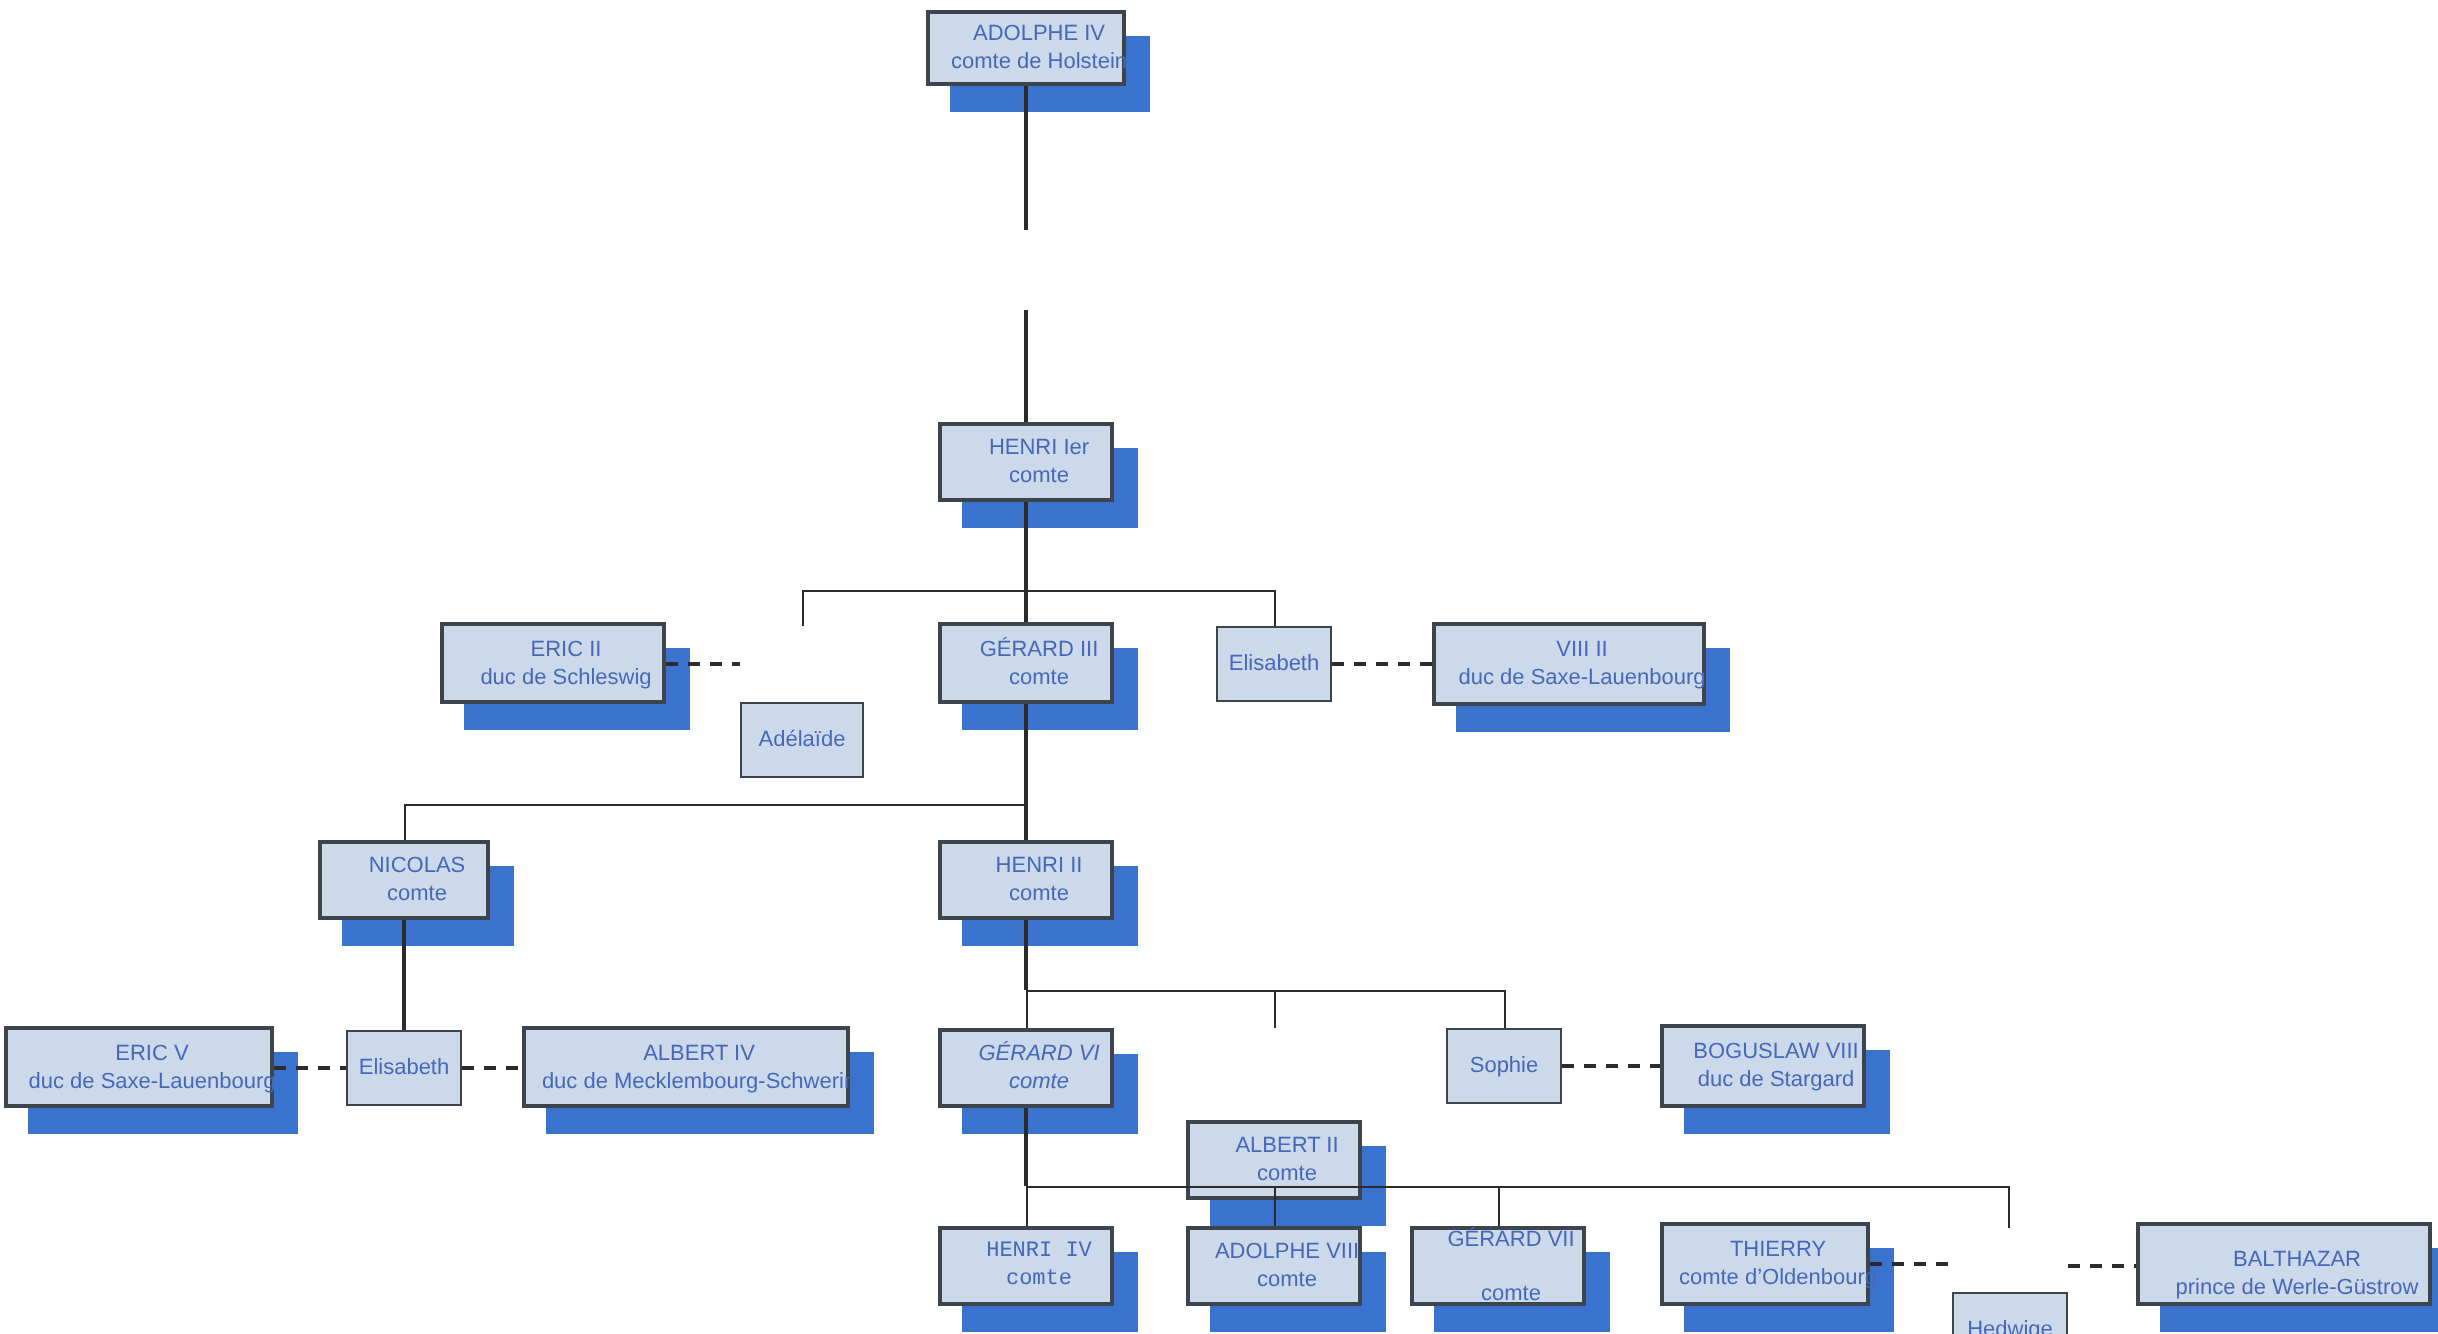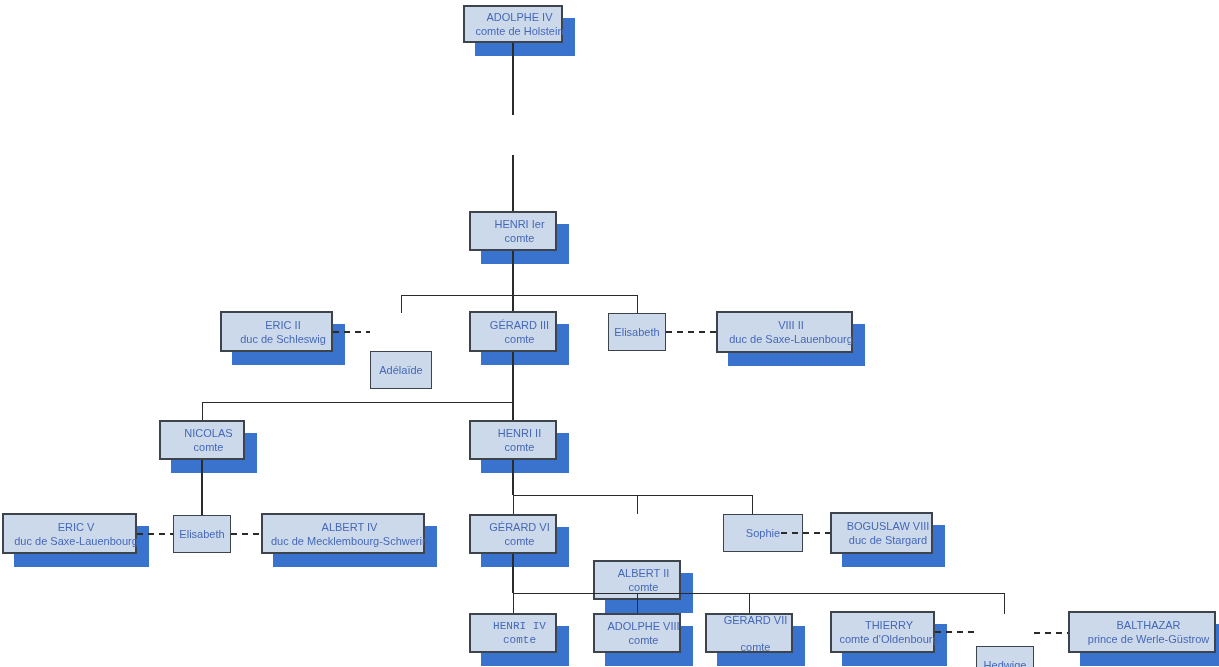--- a/index.html
+++ b/index.html
@@ -79,29 +79,29 @@
       <div>ERIC V</div>
       <div>duc de Saxe-Lauenbourg</div>
     </div>
     <div class="node small" style="left: 173px; top: 515px; width: 58px; height: 38px;">
       <div>Elisabeth</div>
     </div>
     <div class="node big" style="left: 261px; top: 513px; width: 164px; height: 41px;">
       <div>ALBERT IV</div>
       <div>duc de Mecklembourg-Schwerin</div>
     </div>
-    <div class="node big" style="left: 469px; top: 514px; width: 88px; height: 40px;">
+    <div class="node big" style="left: 469px; top: 514px; width: 88px; height: 40px; font-style: italic;">
       <div>GÉRARD VI</div>
       <div>comte</div>
     </div>
     <div class="node big" style="left: 593px; top: 514px; width: 88px; height: 40px; margin-top: 46px;">
       <div>ALBERT II</div>
       <div>comte</div>
     </div>
-    <div class="node small" style="left: 723px; top: 514px; width: 80px; height: 38px;">
+    <div class="node small" style="left: 723px; top: 514px; width: 58px; height: 38px;">
       <div>Sophie</div>
     </div>
     <div class="node big" style="left: 830px; top: 512px; width: 103px; height: 42px;">
       <div>BOGUSLAW VIII</div>
       <div>duc de Stargard</div>
     </div>
     <div class="node big" style="left: 469px; top: 613px; width: 88px; height: 40px; font-family: Liberation Mono, monospace;">
       <div>HENRI IV</div>
       <div>comte</div>
     </div>
@@ -113,21 +113,21 @@
       <div>GÉRARD VII</div>
       <div>comte</div>
     </div>
     <div class="node big" style="left: 830px; top: 611px; width: 105px; height: 42px;">
       <div>THIERRY</div>
       <div>comte d’Oldenbourg</div>
     </div>
     <div class="node small" style="left: 976px; top: 646px; width: 58px; height: 38px;">
       <div>Hedwige</div>
     </div>
-    <div class="node big" style="left: 1068px; top: 611px; width: 148px; height: 42px;">
+    <div class="node big" style="left: 1068px; top: 611px; width: 148px; height: 42px; justify-content: flex-end;">
       <div>BALTHAZAR</div>
       <div>prince de Werle-Güstrow</div>
     </div>
     <div class="line" style="left: 512px; top: 43px; width: 2px; height: 72px;"></div>
     <div class="line" style="left: 512px; top: 155px; width: 2px; height: 56px;"></div>
     <div class="line" style="left: 512px; top: 251px; width: 2px; height: 60px;"></div>
     <div class="line" style="left: 401px; top: 295px; width: 236px; height: 1px;"></div>
     <div class="line" style="left: 401px; top: 295px; width: 1px; height: 18px;"></div>
     <div class="line" style="left: 637px; top: 295px; width: 1px; height: 18px;"></div>
     <div class="line" style="left: 512px; top: 352px; width: 2px; height: 50px;"></div>

